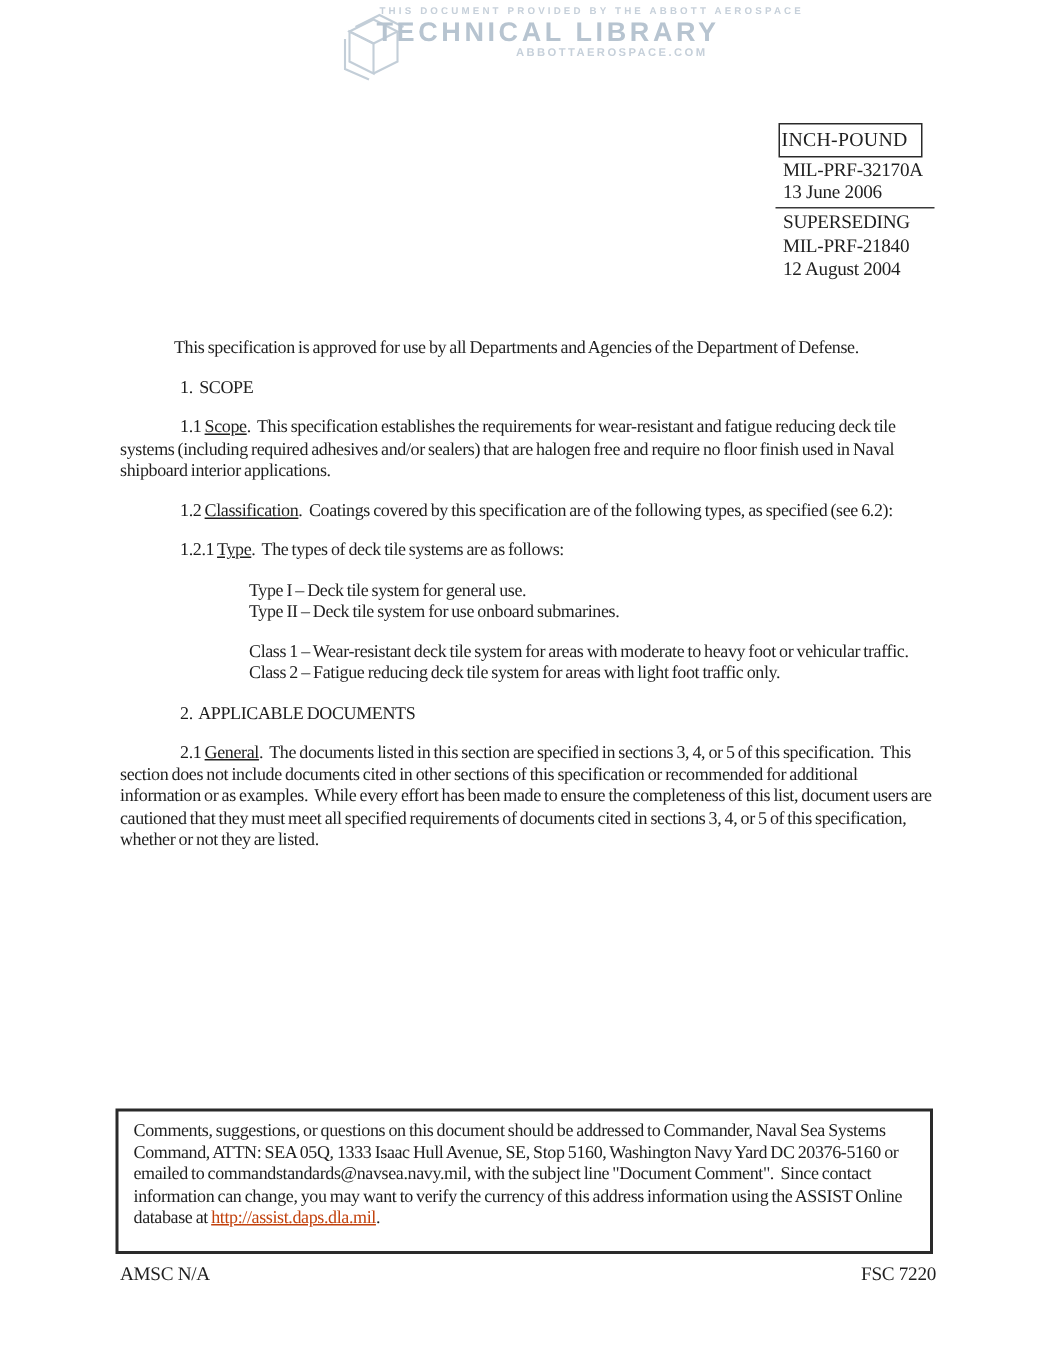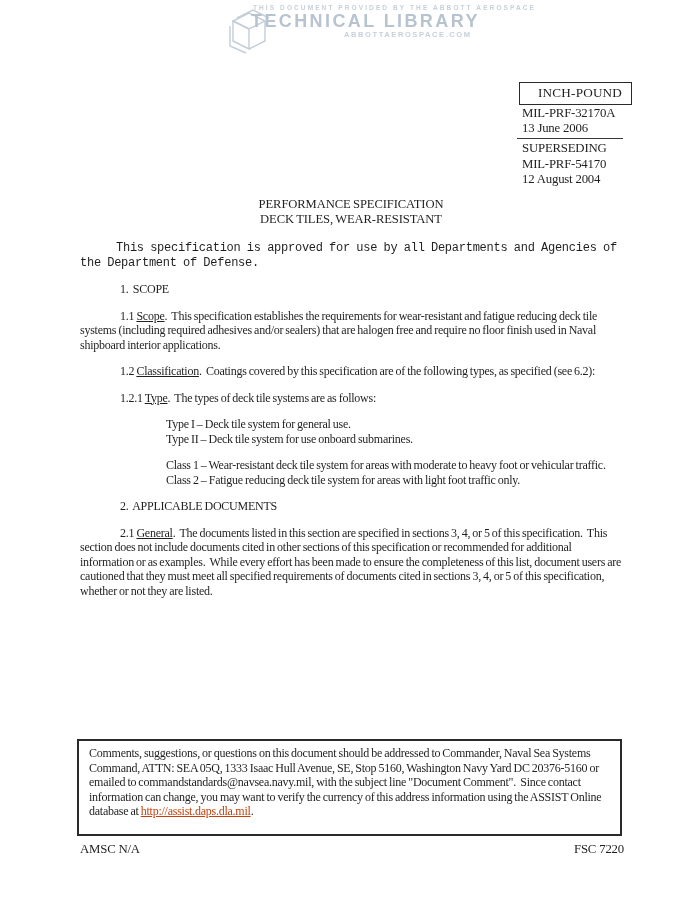--- a/index.html
+++ b/index.html
@@ -17,32 +17,32 @@
     font-family:"Liberation Sans", sans-serif;}
   .logo .cube{position:absolute;left:0;top:4px;}
   .logo .provided{position:absolute;left:27px;top:2px;font-size:6.5px;font-weight:bold;
     letter-spacing:2.1px;color:#c6d0da;white-space:nowrap;}
   .logo .brand{position:absolute;left:25px;top:9px;font-size:18px;font-weight:bold;
     letter-spacing:2.4px;color:#b7c4d0;white-space:nowrap;}
   .logo .domain{position:absolute;left:118px;top:28px;font-size:7.5px;font-weight:bold;
     letter-spacing:1.6px;color:#c6d0da;white-space:nowrap;}
   
   .inchpound{position:absolute;left:519px;top:82px;border:1.5px solid #2a2a2a;
-    padding:2px 9px 3px 18px;font-size:13.2px;letter-spacing:.2px;}
+    padding:2px 9px 3px 1px;font-size:13.2px;letter-spacing:.2px;}
   .idblock{position:absolute;left:517px;top:106px;width:106px;font-size:12.8px;
     line-height:15.2px;letter-spacing:-.2px;}
   .idblock .grp1{padding-left:5px;padding-bottom:2px;border-bottom:1.5px solid #3a3a3a;}
   .idblock .grp2{padding-left:5px;padding-top:2px;}
   
   .doc{position:absolute;left:0;top:0;width:700px;padding:197px 78px 0 80px;
     box-sizing:border-box;font-size:12px;line-height:14.5px;
     letter-spacing:-.25px;word-spacing:-.6px;}
   .title{text-align:center;line-height:15px;font-size:12.6px;letter-spacing:-.1px;}
   .para{margin:12px 0 0 0;text-indent:40px;white-space:pre-wrap;}
-  .approval{margin-top:14px;text-indent:36px;font-family:Liberation Mono, monospace;}
+  .approval{margin-top:27px;text-indent:36px;}
   .kw{text-decoration:underline;}
   .sublist{margin:12px 0 0 86px;}
   .hang{padding-left:46px;text-indent:-46px;white-space:pre-wrap;}
   
   .cbox{position:absolute;left:77px;top:739px;width:545px;height:97px;
     box-sizing:border-box;border:2px solid #2a2a2a;padding:5px 10px;
     font-size:12px;line-height:14.6px;letter-spacing:-.25px;word-spacing:-.6px;
     white-space:pre-wrap;}
   .cbox a{color:#c2410c;text-decoration:underline;cursor:pointer;}
   
@@ -71,31 +71,27 @@
 
   <div class="inchpound">INCH-POUND</div>
 
   <div class="idblock">
     <div class="grp1">
       <div>MIL-PRF-32170A</div>
       <div>13 June 2006</div>
     </div>
     <div class="grp2">
       <div>SUPERSEDING</div>
-      <div>MIL-PRF-54170</div>
+      <div>MIL-PRF-21840</div>
       <div>12 August 2004</div>
     </div>
   </div>
 
   <div class="doc">
 
-    <div class="title">
-      <div>PERFORMANCE SPECIFICATION</div>
-      <div>DECK TILES, WEAR-RESISTANT</div>
-    </div>
 
     <p class="para approval">This specification is approved for use by all Departments and Agencies of the Department of Defense.</p>
 
     <p class="para">1.  SCOPE</p>
 
     <p class="para"><span>1.1 </span><span class="kw">Scope</span><span>.  This specification establishes the requirements for wear-resistant and fatigue reducing deck tile systems (including required adhesives and/or sealers) that are halogen free and require no floor finish used in Naval shipboard interior applications.</span></p>
 
     <p class="para"><span>1.2 </span><span class="kw">Classification</span><span>.  Coatings covered by this specification are of the following types, as specified (see 6.2):</span></p>
 
     <p class="para"><span>1.2.1 </span><span class="kw">Type</span><span>.  The types of deck tile systems are as follows:</span></p>

